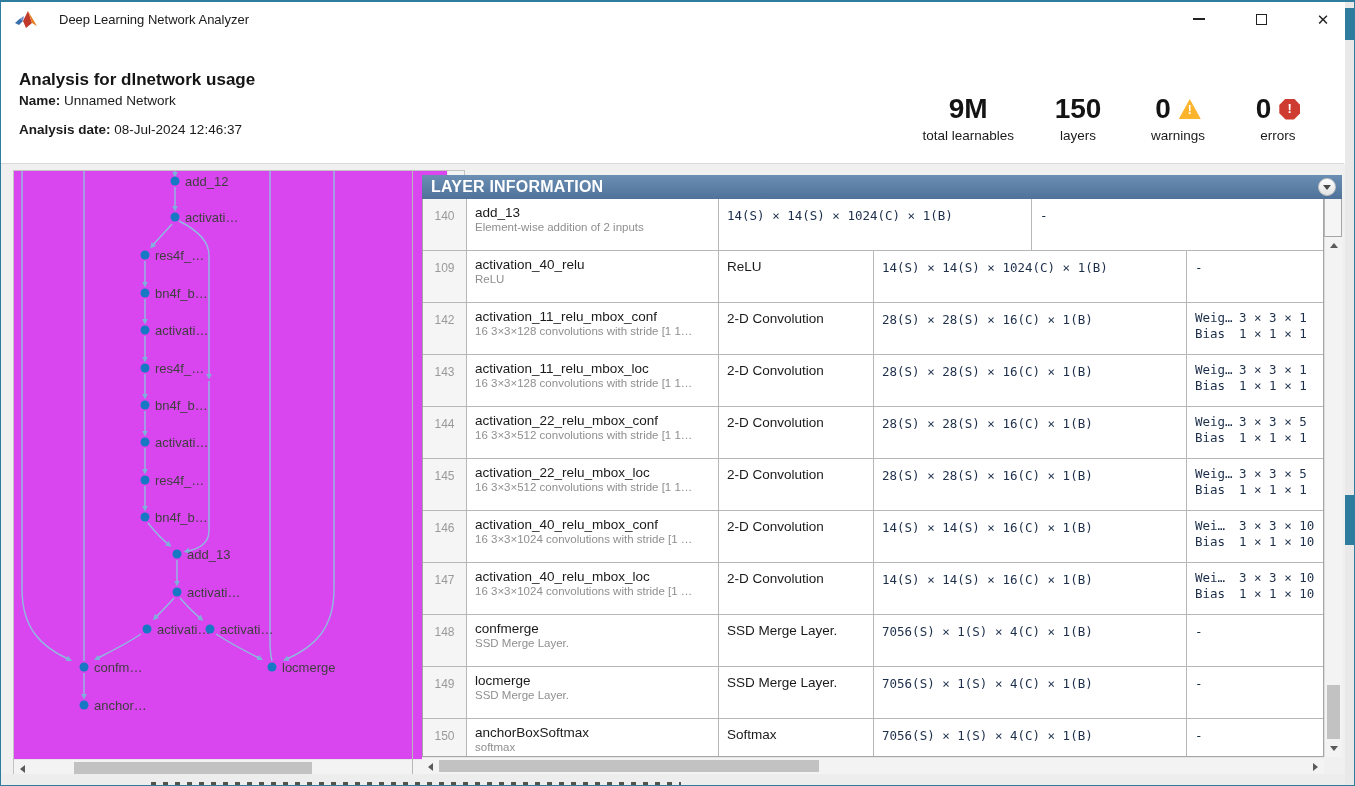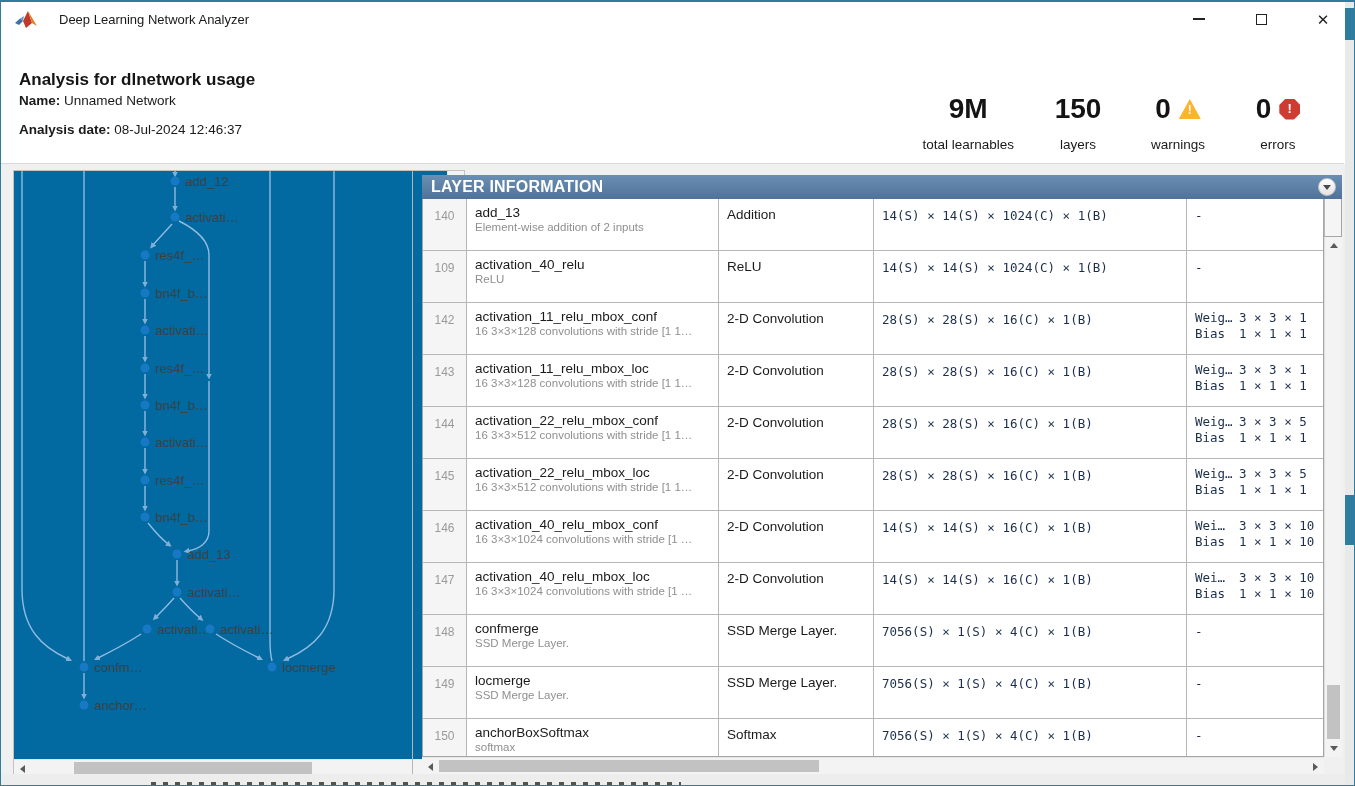--- a/index.html
+++ b/index.html
@@ -24,36 +24,36 @@
             border-bottom:1px solid #d9d9d9; }
   .page-title { position:absolute; left:18px; top:32px; font-size:17px; font-weight:bold; color:#141414; }
   .meta-line { position:absolute; left:18px; font-size:13.5px; color:#1a1a1a; }
   .meta-name { top:55px; }
   .meta-date { top:84px; }
   .meta-line b { font-weight:bold; }
   .stats { position:absolute; top:55px; right:16px; display:flex; align-items:flex-start; }
   .stat { text-align:center; padding:0 14px; min-width:100px; }
   .stat-value { font-size:28px; font-weight:bold; color:#141414; line-height:1.15;
                 display:flex; align-items:center; justify-content:center; gap:8px; }
-  .stat-label { font-size:13.5px; color:#1a1a1a; margin-top:12px; }
+  .stat-label { font-size:13.5px; color:#1a1a1a; margin-top:3px; }
   .icon-warning { width:22px; height:20px; background:#fcb42c;
                   clip-path:polygon(50% 0, 100% 100%, 0 100%);
                   display:flex; align-items:flex-end; justify-content:center;
                   color:#fff; font-size:12px; font-weight:bold; line-height:1.4; }
   .icon-error { width:21px; height:21px; background:#ce3b31;
                 clip-path:polygon(30% 0,70% 0,100% 30%,100% 70%,70% 100%,30% 100%,0 70%,0 30%);
                 display:flex; align-items:center; justify-content:center;
                 color:#fff; font-size:13px; font-weight:bold; }
 
   
   .main { position:absolute; top:162px; left:0; right:0; bottom:0; background:#f0f0f0; }
 
   
   .diagram-panel { position:absolute; left:12px; top:6px; width:452px; height:607px;
-                   background:#0369a1; border:1px solid #c3c3c3; }
+                   background:#d946ef; border:1px solid #c3c3c3; }
   .diagram-svg { position:absolute; left:0; top:0; }
   .edge { fill:none; stroke:#8fbbe0; stroke-width:1.4; }
   .node { fill:#1779c4; }
   .node-label { font-family:"Liberation Sans",sans-serif; font-size:13px; fill:#3f3f3f; }
 
   
   .sb-track-v { position:absolute; background:#f3f3f3; border-left:1px solid #e6e6e6; width:17px; }
   .sb-track-h { position:absolute; background:#f3f3f3; border-top:1px solid #e6e6e6; height:17px; }
   .sb-btn { position:absolute; width:17px; height:17px; display:flex; align-items:center; justify-content:center; }
   .tri-up    { width:0; height:0; border-left:4px solid transparent; border-right:4px solid transparent; border-bottom:5px solid #5a5a5a; }
@@ -276,21 +276,20 @@
       </div>
 
       <div class="tgrid">
         <div class="tbody">
   <div class="trow">
     <div class="cell c-num">140</div>
     <div class="cell c-name">
       <div class="nm">add_13</div>
       <div class="ds">Element-wise addition of 2 inputs</div>
     </div>
-    <div class="cell c-type">Addition</div>
     <div class="cell c-act">14(S) × 14(S) × 1024(C) × 1(B)</div>
     <div class="cell c-learn dash">-</div>
   </div>
 
   <div class="trow">
     <div class="cell c-num">109</div>
     <div class="cell c-name">
       <div class="nm">activation_40_relu</div>
       <div class="ds">ReLU</div>
     </div>

